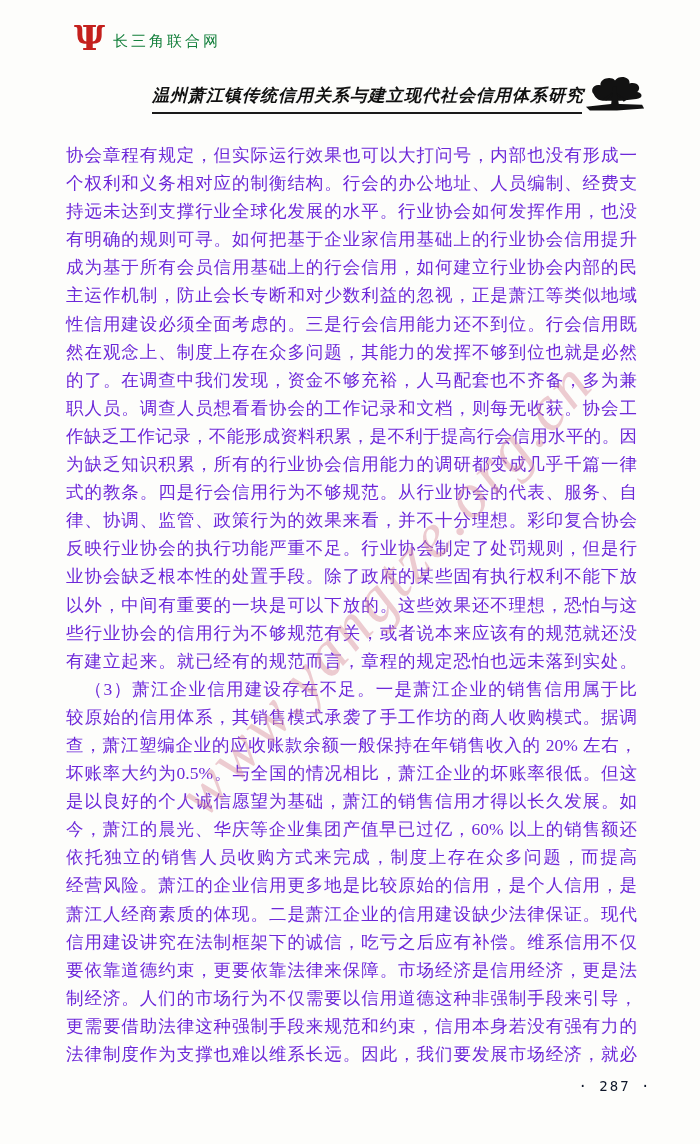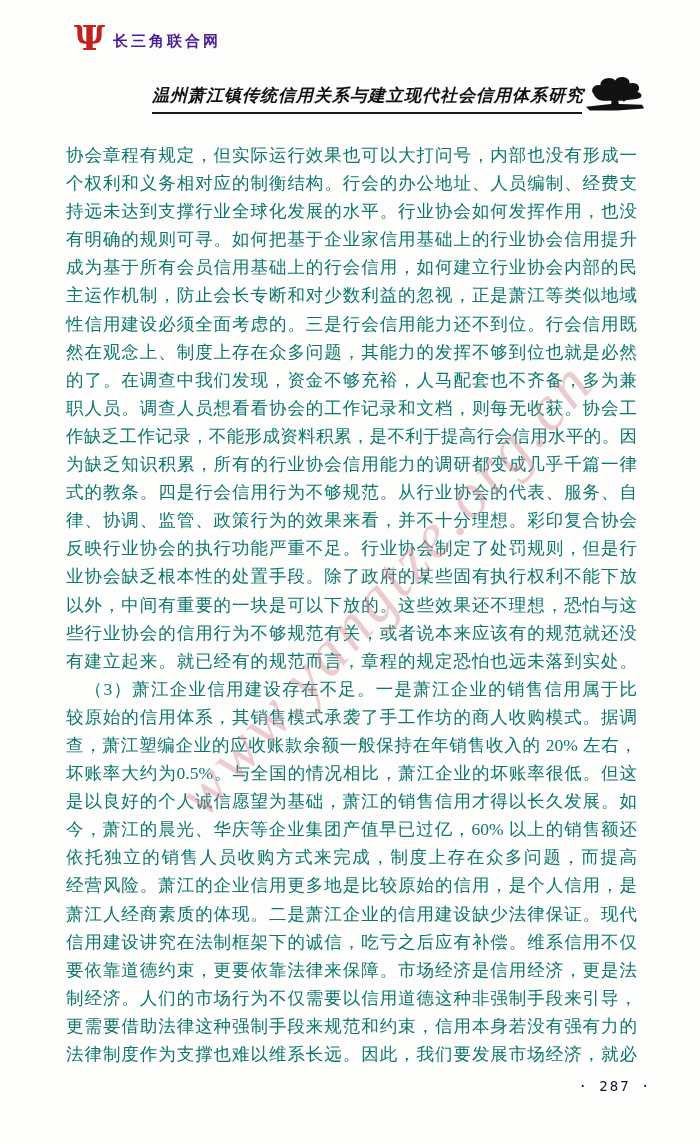--- a/index.html
+++ b/index.html
@@ -18,21 +18,21 @@
     position: absolute; left: 74px; top: 20px;
     display: flex; align-items: center; gap: 8px;
   }
   .logo-glyph {
     font-family: "DejaVu Serif", serif;
     font-size: 34px; line-height: 36px; font-weight: bold;
     color: #c4201d;
   }
   .logo-text {
     font-family: "Liberation Sans", "DejaVu Sans", sans-serif;
-    font-size: 15px; font-weight: bold; letter-spacing: 3px; color: #4c1d95;
+    font-size: 15px; font-weight: normal; letter-spacing: 3px; color: #15803d;
     padding-top: 6px;
   }
 
   
   .running-head {
     position: absolute; left: 152px; top: 82px; width: 430px; height: 32px;
     border-bottom: 2px solid #1a1a1a;
     text-align: right;
     font-style: italic;
     font-size: 17px; letter-spacing: 1px;
@@ -58,21 +58,21 @@
   
   .body-text {
     position: absolute; left: 66px; top: 141px; width: 571px;
     z-index: 2;
   }
   .body-text .line {
     height: 28.1px; line-height: 28.1px;
     font-size: 17.5px;
     text-align: justify; text-align-last: justify;
     white-space: nowrap;
-    color: #0f766e;
+    color: #6d28d9;
   }
 
   
   .page-number {
     position: absolute; left: 560px; top: 1078px; width: 110px;
     font-family: "DejaVu Sans Mono", monospace;
     font-size: 14px; letter-spacing: 2px; color: #0f172a;
     text-align: center;
   }
 </style>

